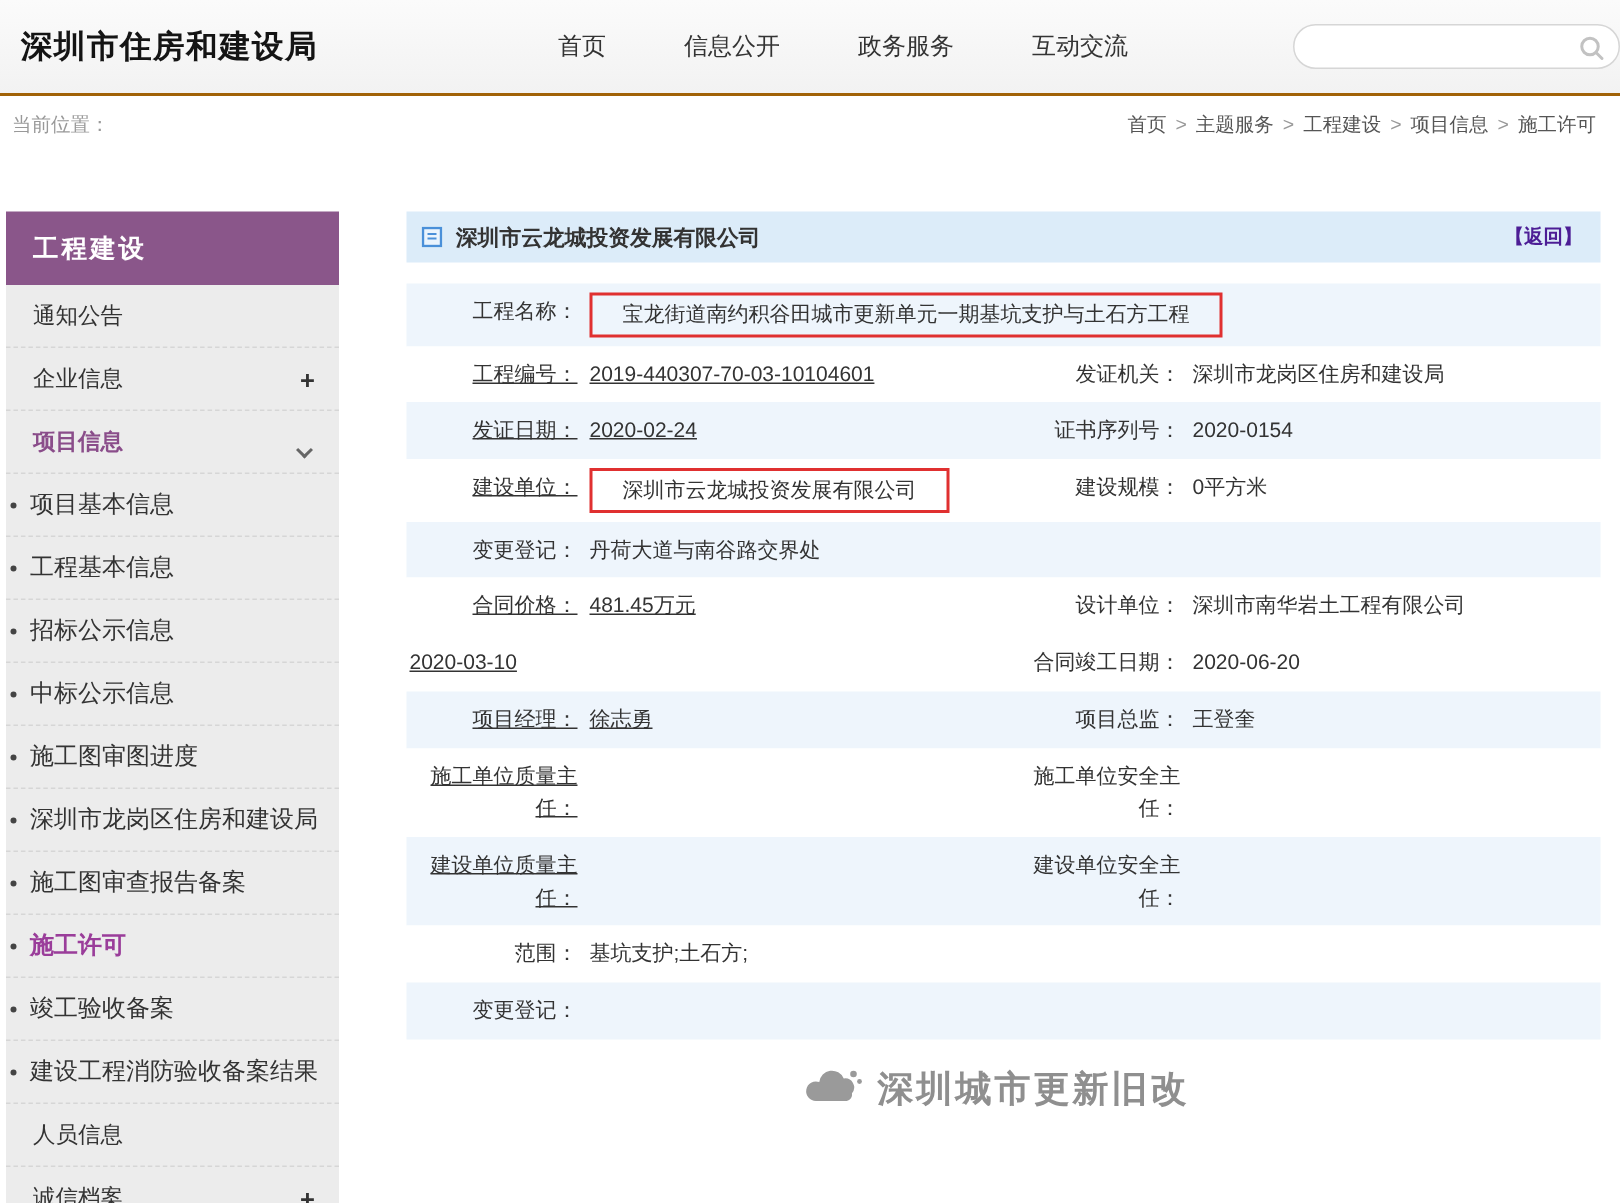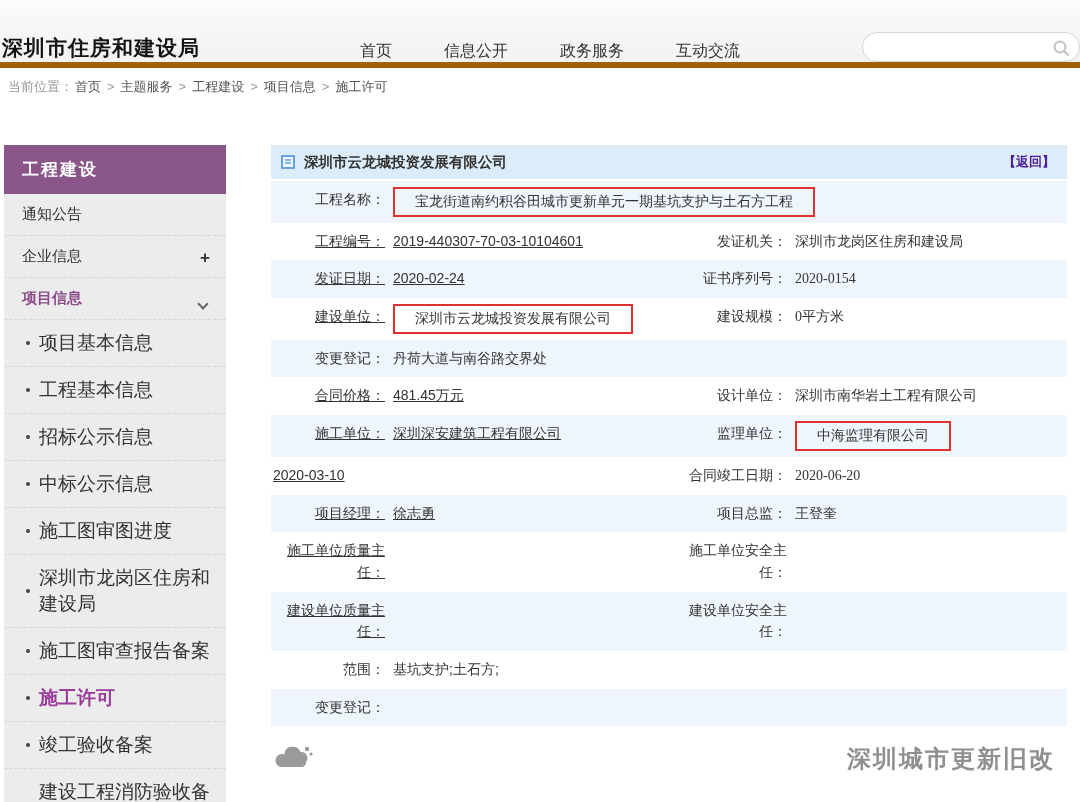--- a/index.html
+++ b/index.html
@@ -1,79 +1,79 @@
 <!DOCTYPE html>
 <html><head>
 <meta charset="utf-8">
 <style>
   * { margin:0; padding:0; box-sizing:border-box; }
   html,body { width:1080px; height:802px; overflow:hidden; background:#fff;
     font-family:"Liberation Sans","DejaVu Sans",sans-serif; color:#333; }
   .page { width:1080px; height:802px; position:relative; }
 
   
-  .header { display:flex; align-items:flex-end; height:62px; padding-left:2px;
+  .header { display:flex; align-items:center; height:62px; padding-left:14px;
     background:linear-gradient(180deg,#fbfbfb,#f2f2f2);font-family:Liberation Serif, serif; }
   .logo { font-size:21px; font-weight:700; color:#141414; letter-spacing:1px; white-space:nowrap; }
   .nav { display:flex; gap:52px; margin-left:160px; }
   .nav-item { font-size:16px; color:#333; cursor:pointer; white-space:nowrap; text-decoration:none; }
   .search-box { margin-left:auto; width:218px; height:30px; background:#fff;
     border:1px solid #d6d6d6; border-radius:16px; position:relative; display:flex; align-items:center; }
   .search-input { border:none; outline:none; background:transparent; flex:1;
     padding:0 34px 0 14px; font-size:13px; color:#555; font-family:inherit; }
   .search-icon { position:absolute; right:9px; top:6px; width:18px; height:18px; cursor:pointer; }
   .search-icon svg { display:block; }
 
   
-  .breadcrumb { border-top:6px solid #a16207; padding:10px 14px 9px 8px; font-size:13px; color:#999;
-    display:flex; align-items:center; flex-wrap:nowrap; }
+  .breadcrumb { border-top:2px solid #a16207; padding:10px 14px 9px 8px; font-size:13px; color:#999;
+    display:flex; align-items:center; flex-wrap:nowrap;justify-content:space-between; }
   .crumb-prefix { color:#999; }
   .crumb-link { color:#555; cursor:pointer; text-decoration:none; margin:0 2px; }
   .crumb-sep { color:#999; margin:0 4px; }
 
   
   .layout { display:flex; padding:40px 13px 0 4px; gap:45px; align-items:flex-start; }
 
   
   .sidebar { width:222px; flex:none; }
   .side-header { background:#8a568a; color:#fff; font-size:17px; font-weight:700;
     padding:13px 0 13px 18px; letter-spacing:2px; }
   .side-item { background:#ececec; border-bottom:1px dashed #d6d6d6; padding:11px 16px 11px 18px;
     font-size:15px; color:#333; display:flex; align-items:flex-end; justify-content:space-between; cursor:pointer; }
   .side-item.active { color:#8a4d8a; font-weight:700; }
   .plus-icon { font-size:17px; font-weight:700; color:#333; line-height:1; }
   .chevron-down-icon { width:8px; height:8px; border-right:2px solid #666; border-bottom:2px solid #666;
     transform:rotate(45deg); margin:-3px 3px 0 0; }
-  .side-sub { background:#ececec; border-bottom:1px dashed #d6d6d6; padding:10px 8px 10px 22px;
-    font-size:19px; color:#333; display:flex; align-items:center; gap:9px; cursor:pointer; }
+  .side-sub { background:#ececec; border-bottom:1px dashed #d6d6d6; padding:10px 8px 10px 3px;
+    font-size:16px; color:#333; display:flex; align-items:center; gap:9px; cursor:pointer; }
   .side-sub.active { color:#9a3d9a; font-weight:700; }
   .bullet-dot-icon { width:4px; height:4px; background:#444; border-radius:50%; flex:none; }
 
   
   .main { flex:1; min-width:0; display:flex; flex-direction:column; }
   .title-bar { background:#dcecf9; height:34px; display:flex; align-items:center; padding:0 12px 0 10px; gap:9px; }
   .doc-icon { width:14px; height:14px; flex:none; }
   .title-text { font-size:14.5px; font-weight:700; color:#333; }
   .back-link { margin-left:auto; color:#4c1d95; font-size:13px; font-weight:700; cursor:pointer; text-decoration:none; }
 
-  .rows { margin-top:2px; }
+  .rows { margin-top:14px; }
   .row { display:flex; }
   .row.light { background:#eef5fc; }
   .row.white { background:#fff; }
   .cell { display:flex; }
   .cell.c1 { width:402px; flex:none;text-decoration:underline; }
-  .cell.c2 { flex:1; min-width:0;font-family:Liberation Serif, serif; }
+  .cell.c2 { flex:1; min-width:0; }
   .cell.full { flex:1; width:auto; }
   .lab { width:120px; flex:none; text-align:right; padding:8px 6px 8px 0;
     font-size:14px; color:#333; line-height:1.55; }
   .val { padding:8px 8px 8px 2px; font-size:14px; color:#333; line-height:1.55; }
   .highlight-box { display:inline-block; border:2px solid #e03030; padding:2px 20px; margin:-2px 0; }
 
   
-  .watermark { display:flex; align-items:center; justify-content:space-between; gap:8px;
+  .watermark { display:flex; align-items:center; justify-content:center; gap:8px;
     margin-top:16px; padding-right:12px; color:#8f8f8f; }
   .watermark-text { font-size:24px; font-weight:700; letter-spacing:2px; }
 </style>
 </head>
 <body>
 
 <div class="page">
 
   <div class="header">
     <div class="logo">深圳市住房和建设局</div>
@@ -224,30 +224,20 @@
           <div class="row white">
             <div class="cell c1">
               <div class="lab">合同价格：</div>
               <div class="val">481.45万元</div>
             </div>
             <div class="cell c2">
               <div class="lab">设计单位：</div>
               <div class="val">深圳市南华岩土工程有限公司</div>
             </div>
           </div>
-          <div class="row light">
-            <div class="cell c1">
-              <div class="lab">施工单位：</div>
-              <div class="val">深圳深安建筑工程有限公司</div>
-            </div>
-            <div class="cell c2">
-              <div class="lab">监理单位：</div>
-              <div class="val"><span class="highlight-box">中海监理有限公司</span></div>
-            </div>
-          </div>
           <div class="row white">
             <div class="cell c1">
               <div class="val">2020-03-10</div>
             </div>
             <div class="cell c2">
               <div class="lab">合同竣工日期：</div>
               <div class="val">2020-06-20</div>
             </div>
           </div>
           <div class="row light">

